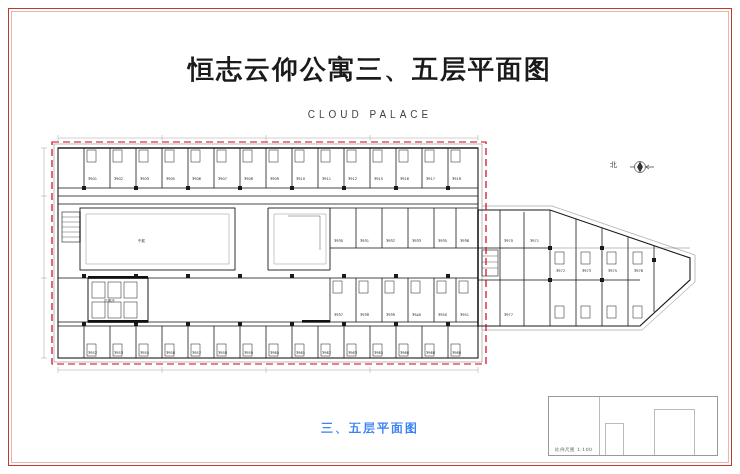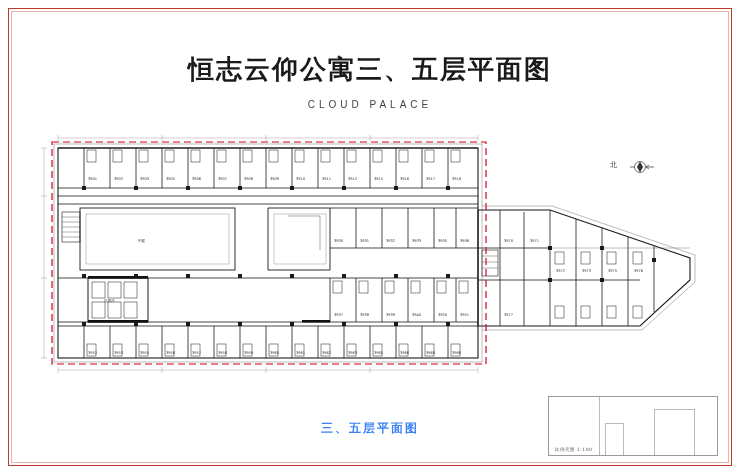--- a/index.html
+++ b/index.html
@@ -50,21 +50,21 @@
   }
   .title-main {
     font-family: "DejaVu Sans", sans-serif;
     font-size: 26px;
     font-weight: bold;
     letter-spacing: 2px;
     color: #1a1a1a;
     line-height: 34px;
   }
   .title-sub {
-    margin-top: 13px;
+    margin-top: 23px;
     font-family: "Liberation Sans", sans-serif;
     font-size: 10px;
     letter-spacing: 4px;
     color: #444444;
   }
 
   
   .plan-area {
     position: absolute;
     left: 30px;

